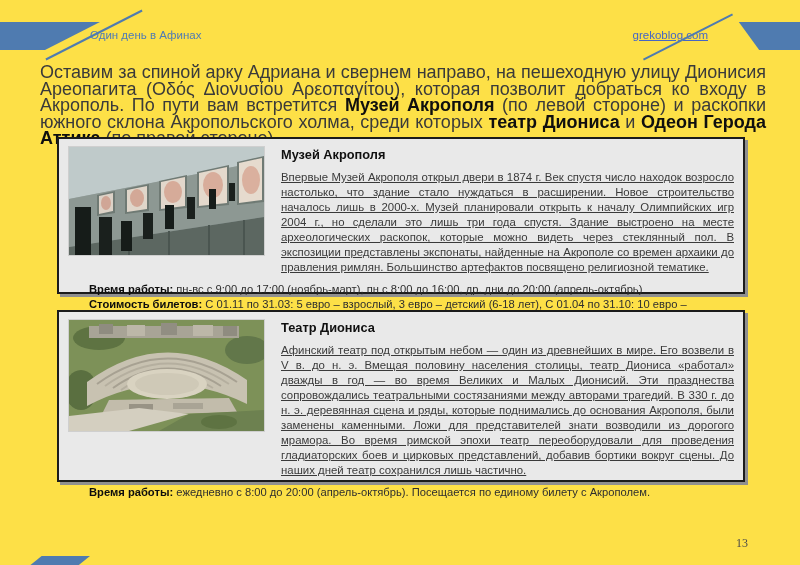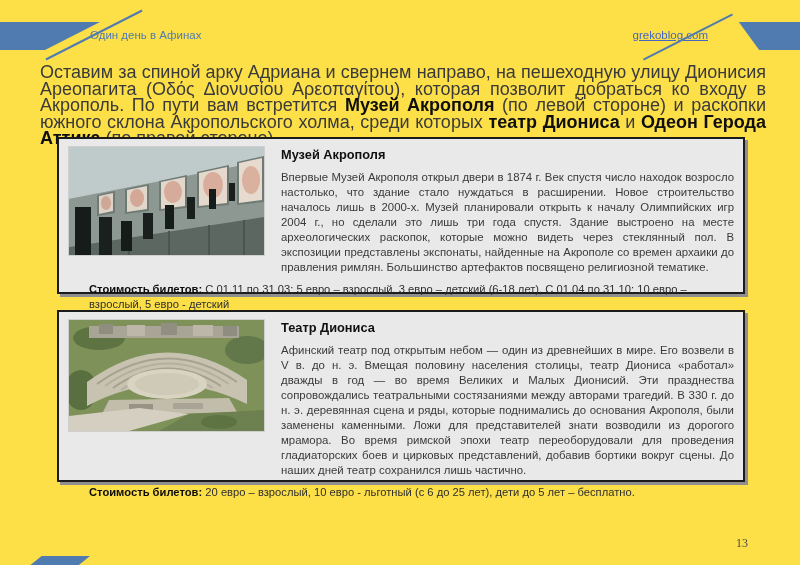--- a/index.html
+++ b/index.html
@@ -48,21 +48,21 @@
   }
   .card-1 { top:137px; height:157px; }
   .card-2 { top:310px; height:172px; }
   .card-top { display:flex; gap:16px; }
   .photo { flex:0 0 197px; border:1px solid #cfcfcf; background:#888; overflow:hidden; }
   .photo-1 { height:110px; }
   .photo-2 { height:113px; }
   .photo svg { display:block; }
   .card-col { flex:1; min-width:0; }
   .card-title { font-size:12.8px; font-weight:bold; color:#101010; margin:1px 0 8px 0; }
-  .card-body { font-size:11.4px; line-height:15px; text-align:justify; color:#3a3a3a; }
+  .card-body { font-size:11.4px; line-height:15px; text-align:justify; color:#3a3a3a;text-decoration:underline; }
   .card-info { margin-top:7px; padding-left:21px; font-size:11.2px; line-height:14.6px; color:#2e2e2e; }
   .card-info b { color:#0d0d0d; }
   
   .page-number {
     position:absolute; right:52px; top:536px;
     font-family:"Liberation Serif", serif; font-size:12px; color:#4a4a4a;
   }
   .ribbon-footer {
     position:absolute; left:28px; bottom:-2px; width:62px; height:11px;
     background:#4f7bb0; clip-path:polygon(22% 0, 100% 0, 78% 100%, 0 100%);
@@ -121,20 +121,21 @@
           <rect x="140" y="42" width="7" height="20" fill="#161c19"></rect>
           <rect x="160" y="36" width="6" height="18" fill="#1a201d"></rect>
         </svg>
       </div>
       <div class="card-col">
         <h3 class="card-title">Музей Акрополя</h3>
         <p class="card-body">Впервые Музей Акрополя открыл двери в 1874 г. Век спустя число находок возросло настолько, что здание стало нуждаться в расширении. Новое строительство началось лишь в 2000-х. Музей планировали открыть к началу Олимпийских игр 2004 г., но сделали это лишь три года спустя. Здание выстроено на месте археологических раскопок, которые можно видеть через стеклянный пол. В экспозиции представлены экспонаты, найденные на Акрополе со времен архаики до правления римлян. Большинство артефактов посвящено религиозной тематике.</p>
       </div>
     </div>
     <div class="card-info">
+      <div><b>Время работы:</b><span> пн-вс с 9:00 до 17:00 (ноябрь-март), пн с 8:00 до 16:00, др. дни до 20:00 (апрель-октябрь)</span></div>
       <div><b>Стоимость билетов:</b><span> С 01.11 по 31.03: 5 евро – взрослый, 3 евро – детский (6-18 лет), С 01.04 по 31.10: 10 евро – взрослый, 5 евро - детский</span></div>
     </div>
   </div>
 
   <div class="card card-2">
     <div class="card-top">
       <div class="photo photo-2">
         <svg width="195" height="111" viewBox="0 0 195 111">
           <rect x="0" y="0" width="195" height="111" fill="#7d9158"></rect>
           <ellipse cx="30" cy="18" rx="26" ry="12" fill="#5e7342"></ellipse>
@@ -165,20 +166,20 @@
           <polygon points="120,94 195,90 195,111 90,111" fill="#6d8150"></polygon>
           <ellipse cx="150" cy="102" rx="18" ry="7" fill="#5e7342"></ellipse>
         </svg>
       </div>
       <div class="card-col">
         <h3 class="card-title">Театр Диониса</h3>
         <p class="card-body">Афинский театр под открытым небом — один из древнейших в мире. Его возвели в V в. до н. э. Вмещая половину населения столицы, театр Диониса «работал» дважды в год — во время Великих и Малых Дионисий. Эти празднества сопровождались театральными состязаниями между авторами трагедий. В 330 г. до н. э. деревянная сцена и ряды, которые поднимались до основания Акрополя, были заменены каменными. Ложи для представителей знати возводили из дорогого мрамора. Во время римской эпохи театр переоборудовали для проведения гладиаторских боев и цирковых представлений, добавив бортики вокруг сцены. До наших дней театр сохранился лишь частично.</p>
       </div>
     </div>
     <div class="card-info">
-      <div><b>Стоимость билетов:</b><span> 20 евро – взрослый, 10 евро - льготный (с 6 до 25 лет), дети до 5 лет – бесплатно.</span></div>
+      <div><b>Время работы:</b><span> ежедневно с 8:00 до 20:00 (апрель-октябрь). Посещается по единому билету с Акрополем.</span></div>
     </div>
   </div>
 
   <div class="page-number">13</div>
   <div class="ribbon-footer"></div>
 
 </div>
 
 </body></html>

